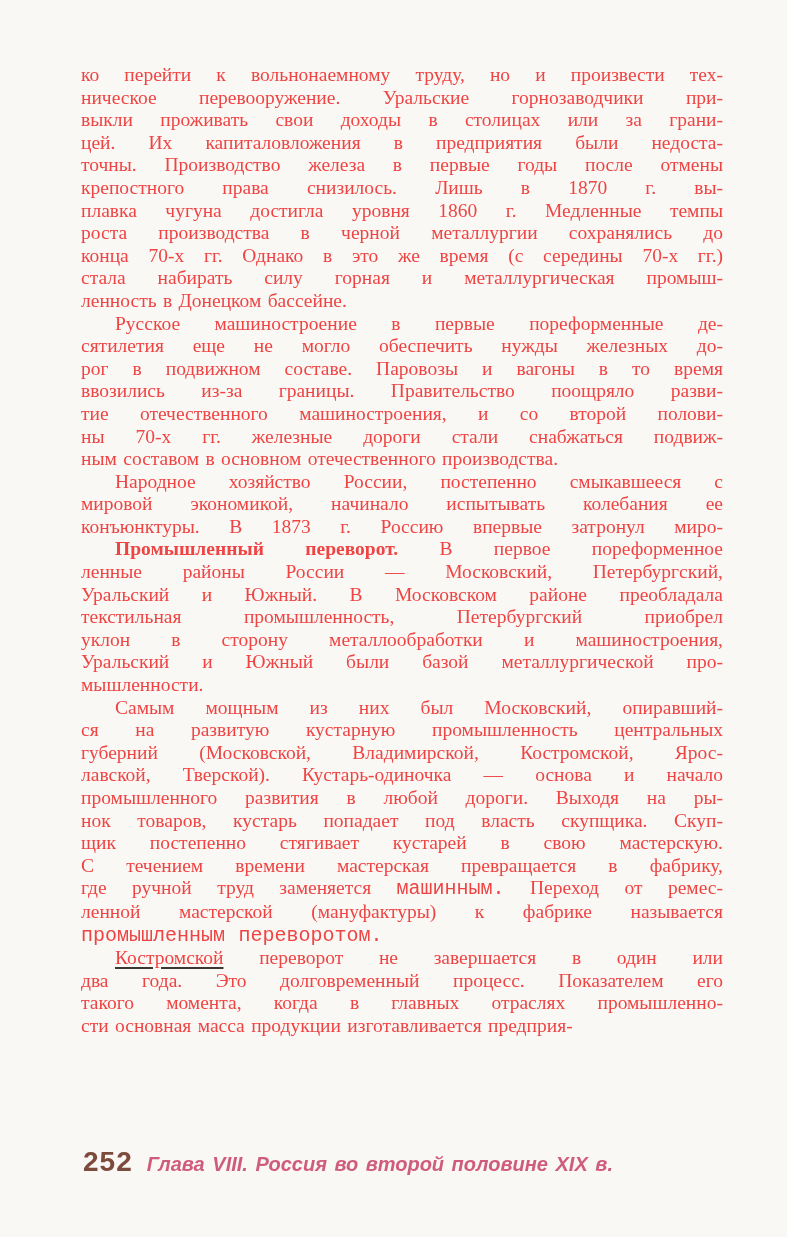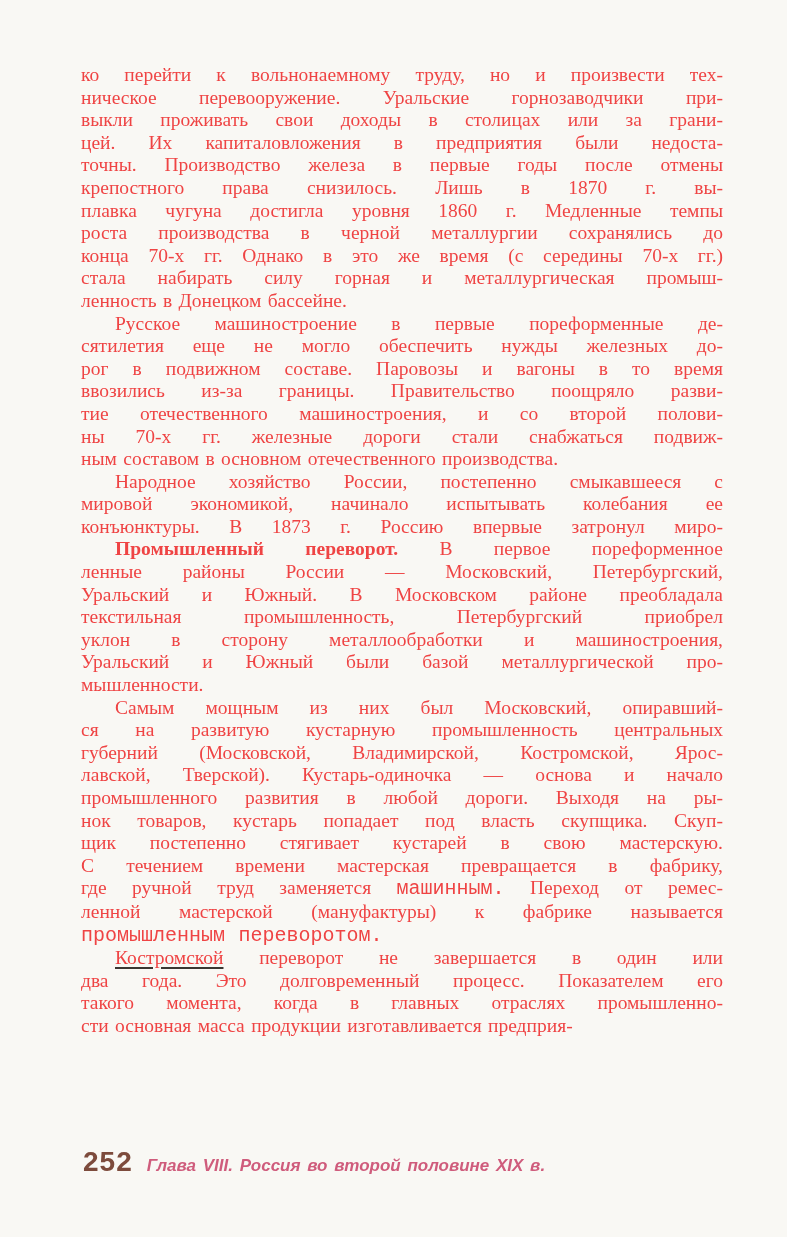--- a/index.html
+++ b/index.html
@@ -63,21 +63,21 @@
   .page-number {
     font-family: "Liberation Sans", sans-serif;
     font-weight: 700;
     font-size: 28px;
     letter-spacing: 1px;
   }
   .chapter-title {
     font-family: "Liberation Sans", sans-serif;
     font-style: italic;
     font-weight: 700;
-    font-size: 17px;
+    font-size: 20px;
     word-spacing: 2px;
   }
 </style>
 </head>
 <body>
 
 <div class="page" style="background: rgb(249, 248, 244);">
   <div class="text-block" style="color: #ef4444;">
       <div class="para">
         <div class="line"><span>ко перейти к вольнонаемному труду, но и произвести тех-</span></div>

